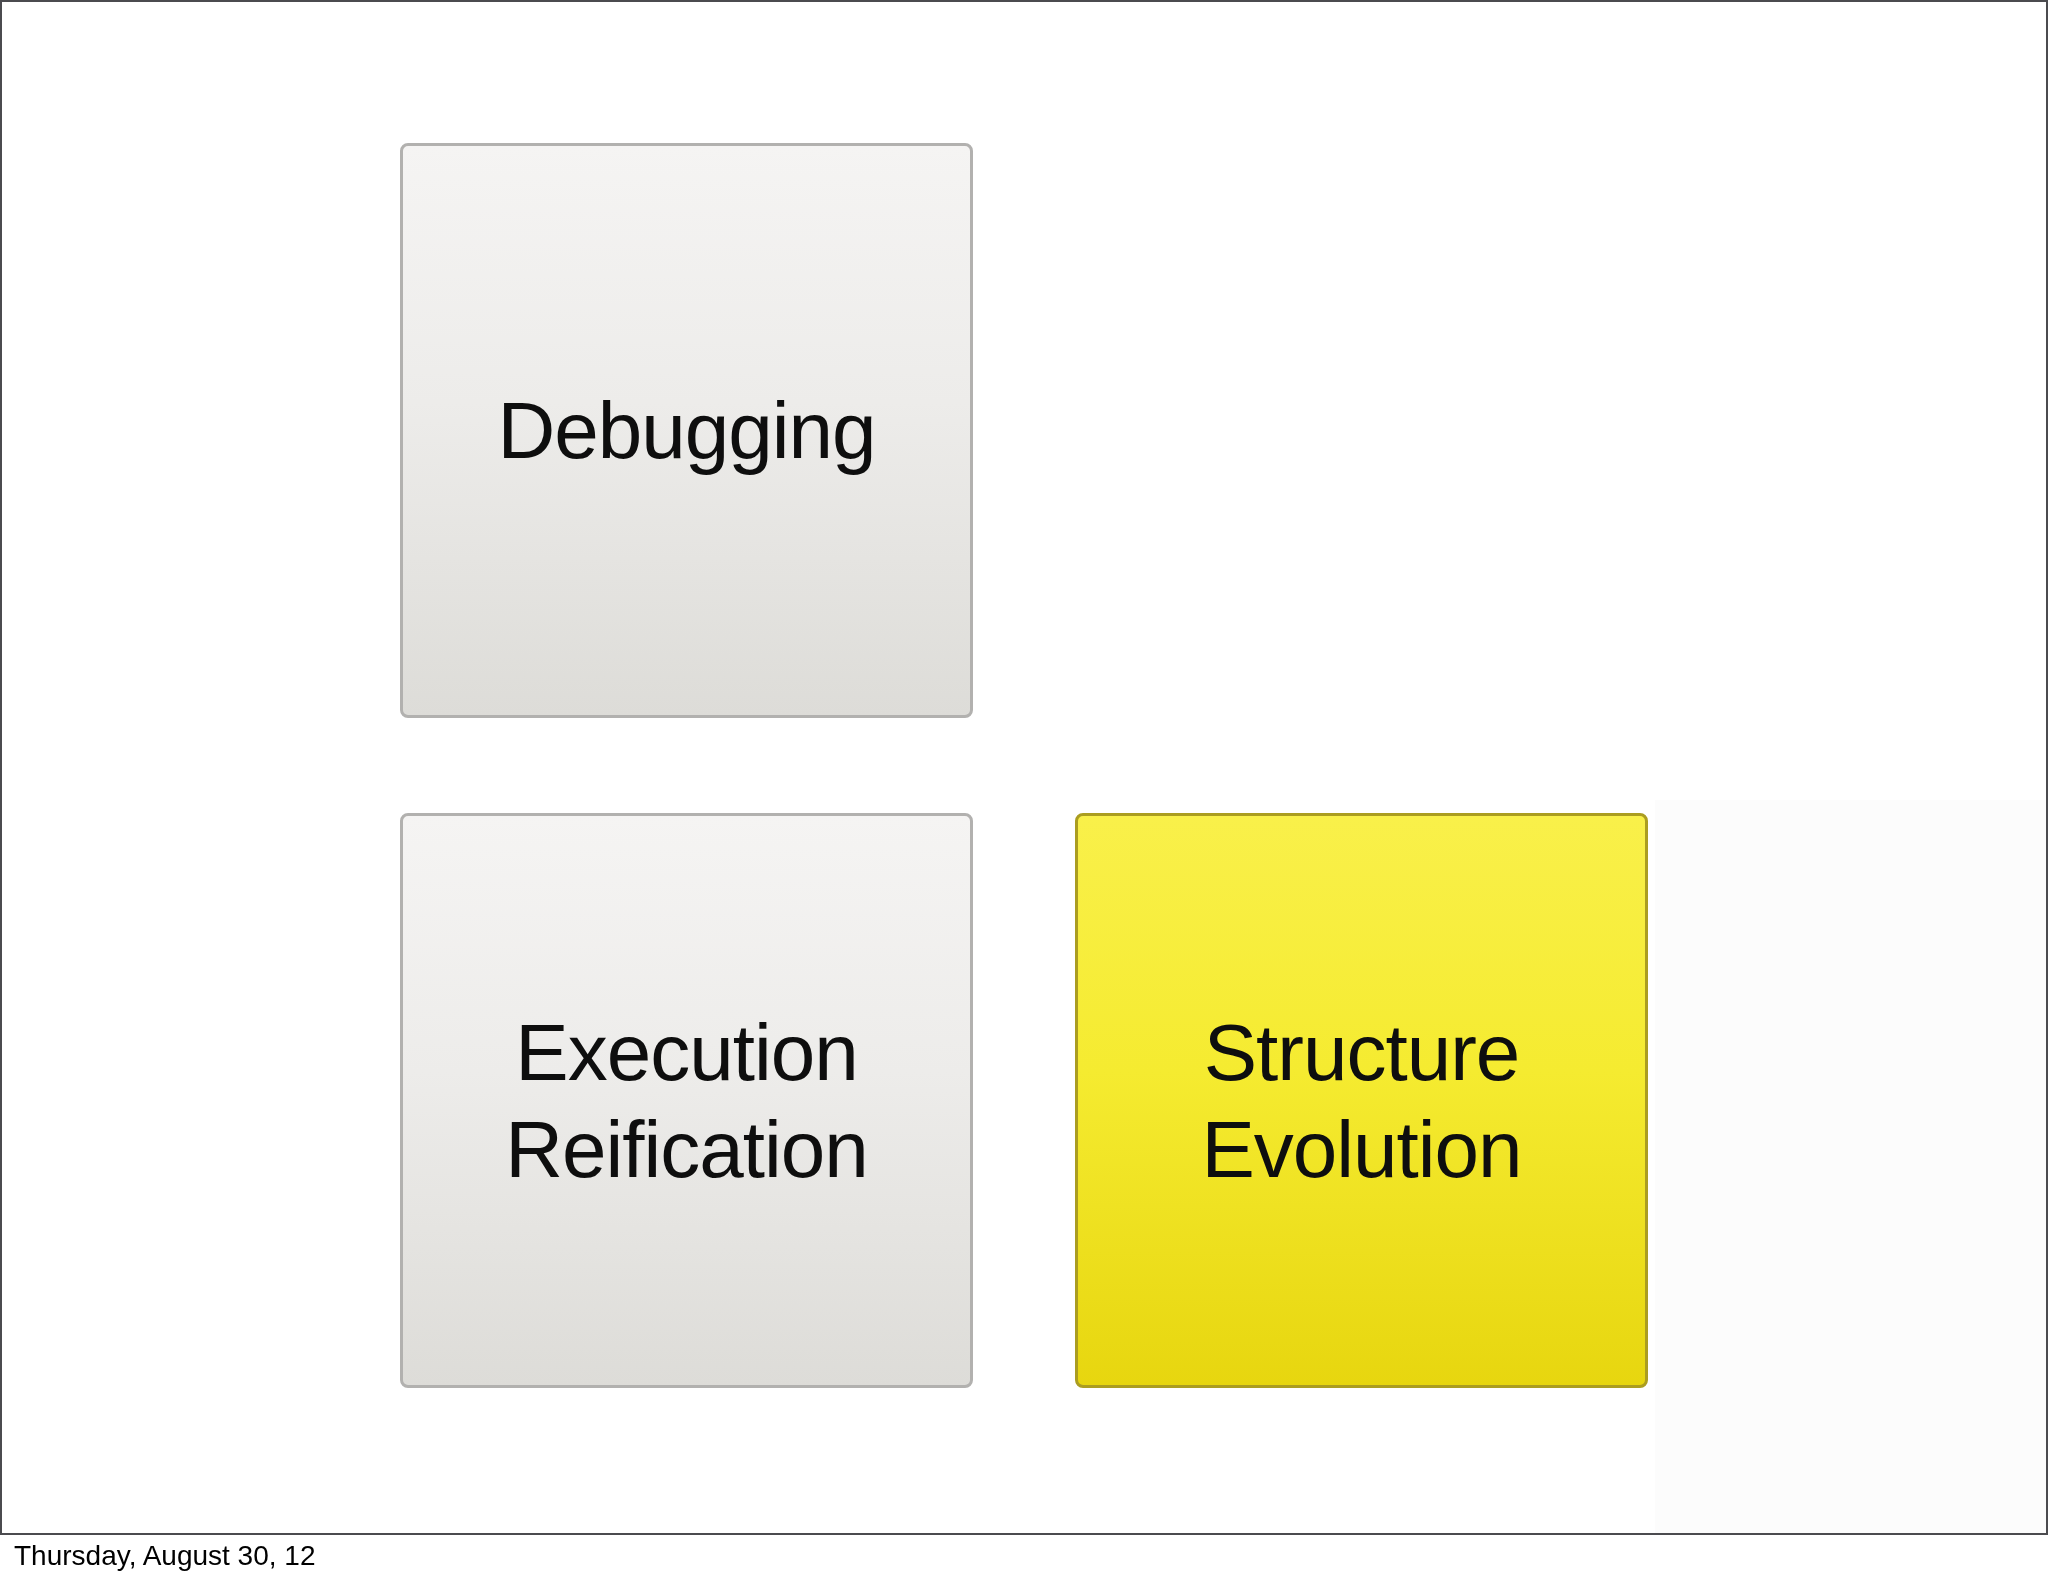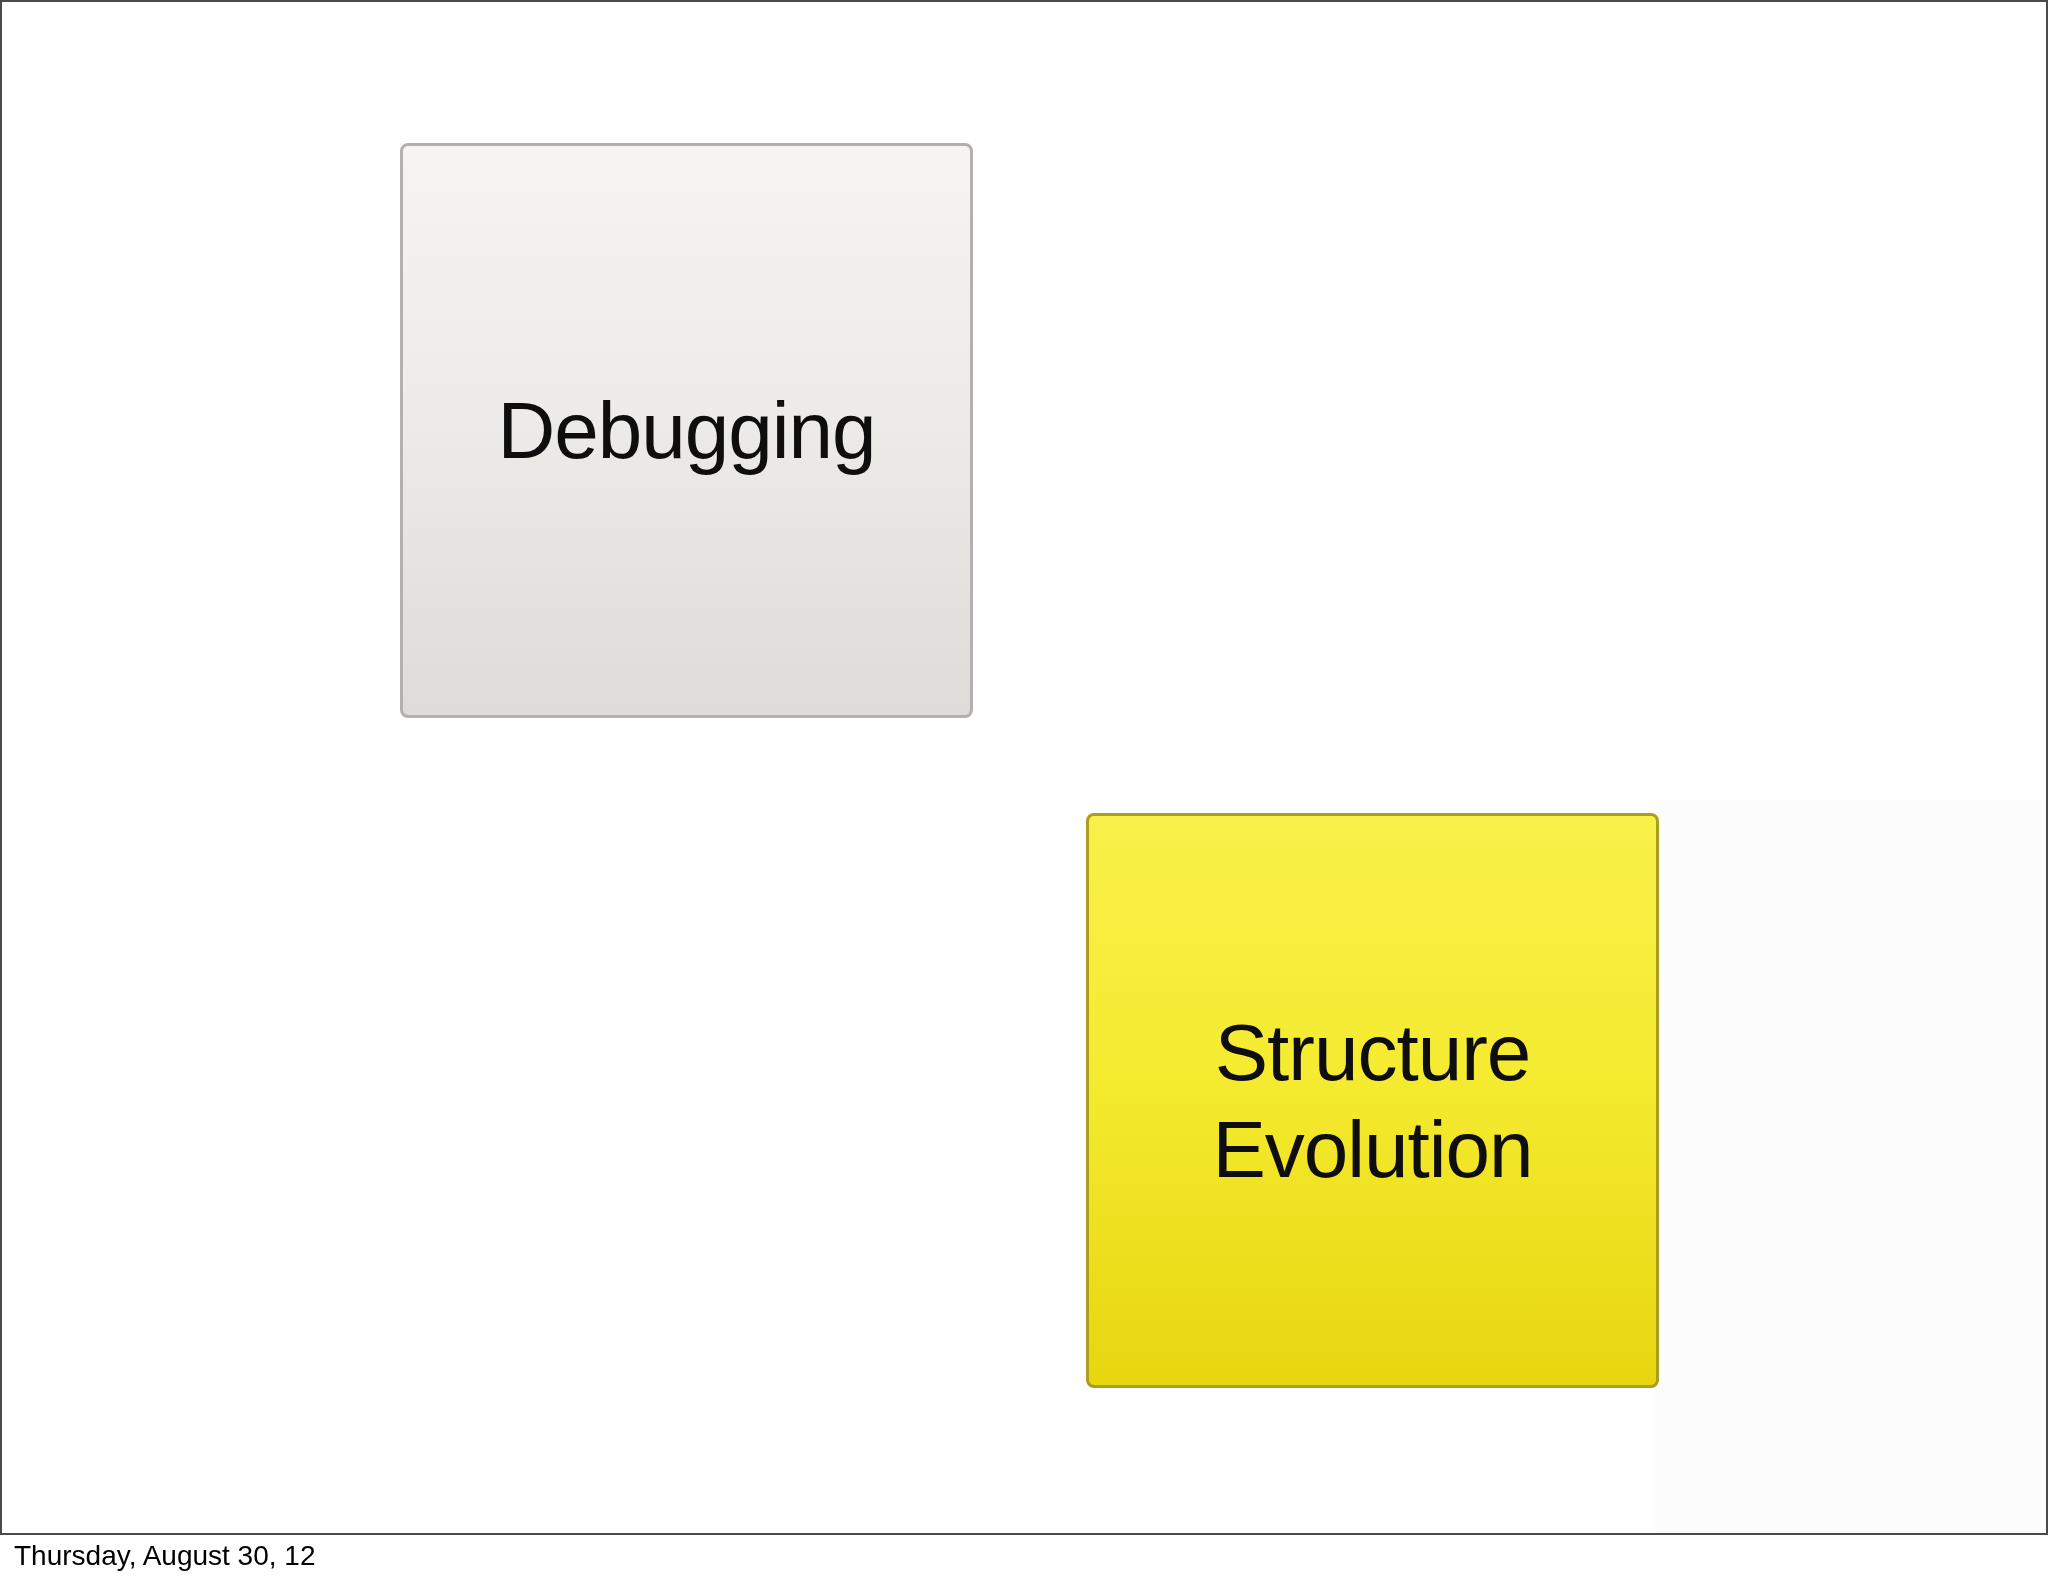--- a/index.html
+++ b/index.html
@@ -48,21 +48,20 @@
     text-align: center;
     z-index: 1;
   }
   .box.gray {
     background: linear-gradient(180deg, #f5f4f3 0%, #edecea 45%, #dddcd8 100%);
     border: 3px solid #b2b1af;
   }
   .box.yellow {
     background: linear-gradient(180deg, #f9f04a 0%, #f5eb30 45%, #e7d60f 100%);
     border: 3px solid #ab9d20;
-    margin-left: 11px;
   }
   .box-label {
     font-size: 80px;
     line-height: 97px;
     letter-spacing: -1px;
     color: #0e0e0e;
     padding: 0 40px;
   }
   .box-debugging            { left: 398px; top: 141px; }
   .box-profiling            { left: 1073px; top: 141px; }
@@ -92,20 +91,23 @@
 
   <div class="slide">
 
     <div class="tint"></div>
 
     <div class="box gray box-debugging">
       <span class="box-label">Debugging</span>
     </div>
 
 
+    <div class="box gray box-execution">
+      <span class="box-label">Execution Reification</span>
+    </div>
 
     <div class="box yellow box-structure">
       <span class="box-label">Structure Evolution</span>
     </div>
 
   </div>
 
   <div class="footer">
     <span class="date-stamp">Thursday, August 30, 12</span>
   </div>

